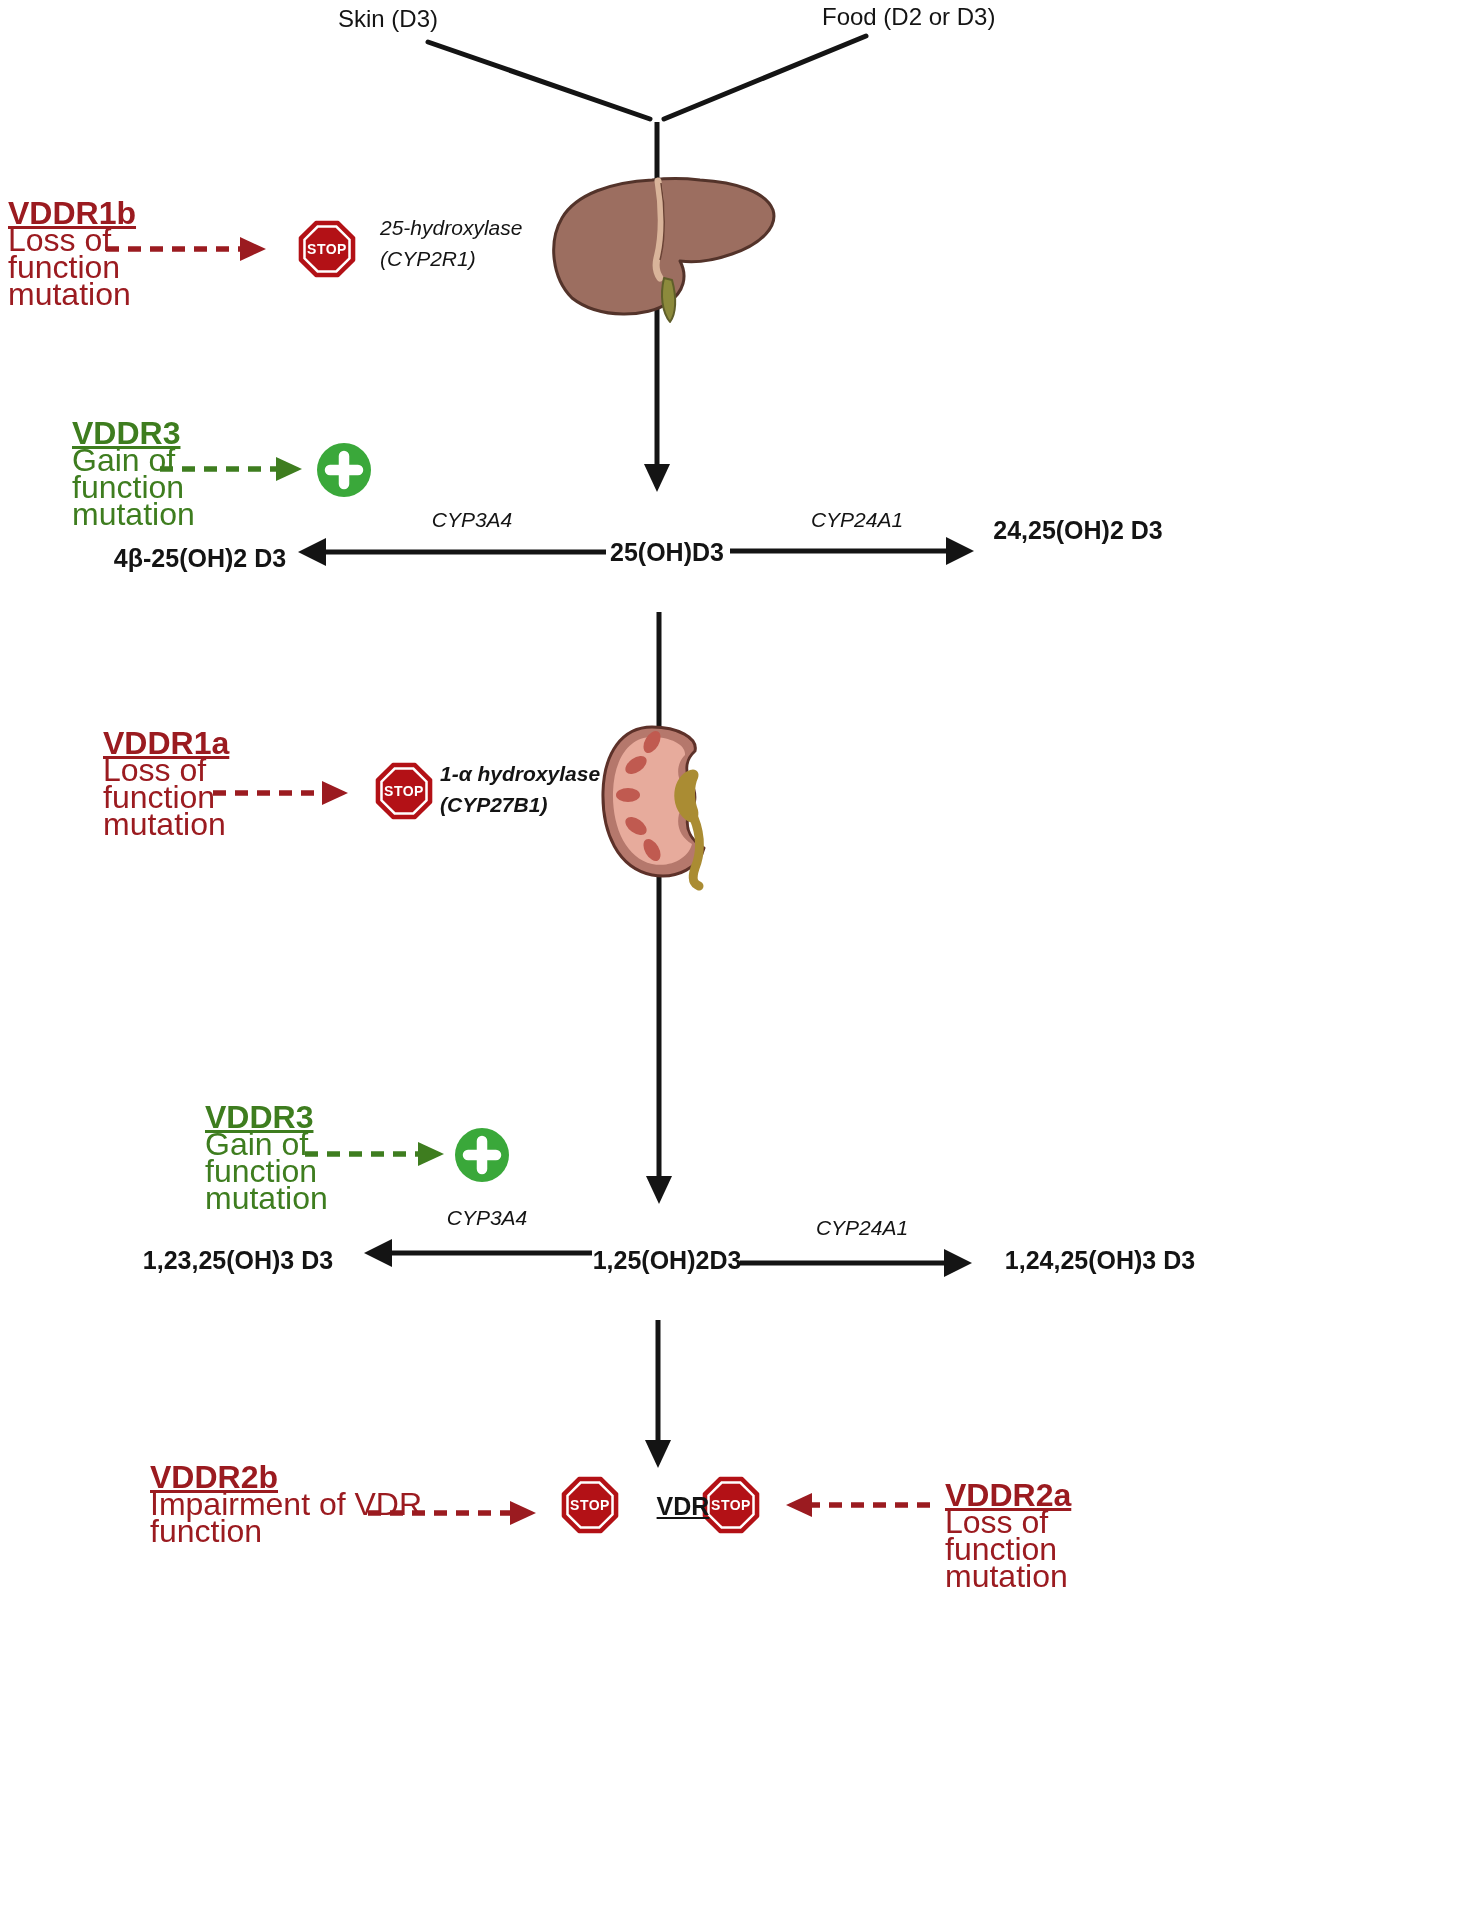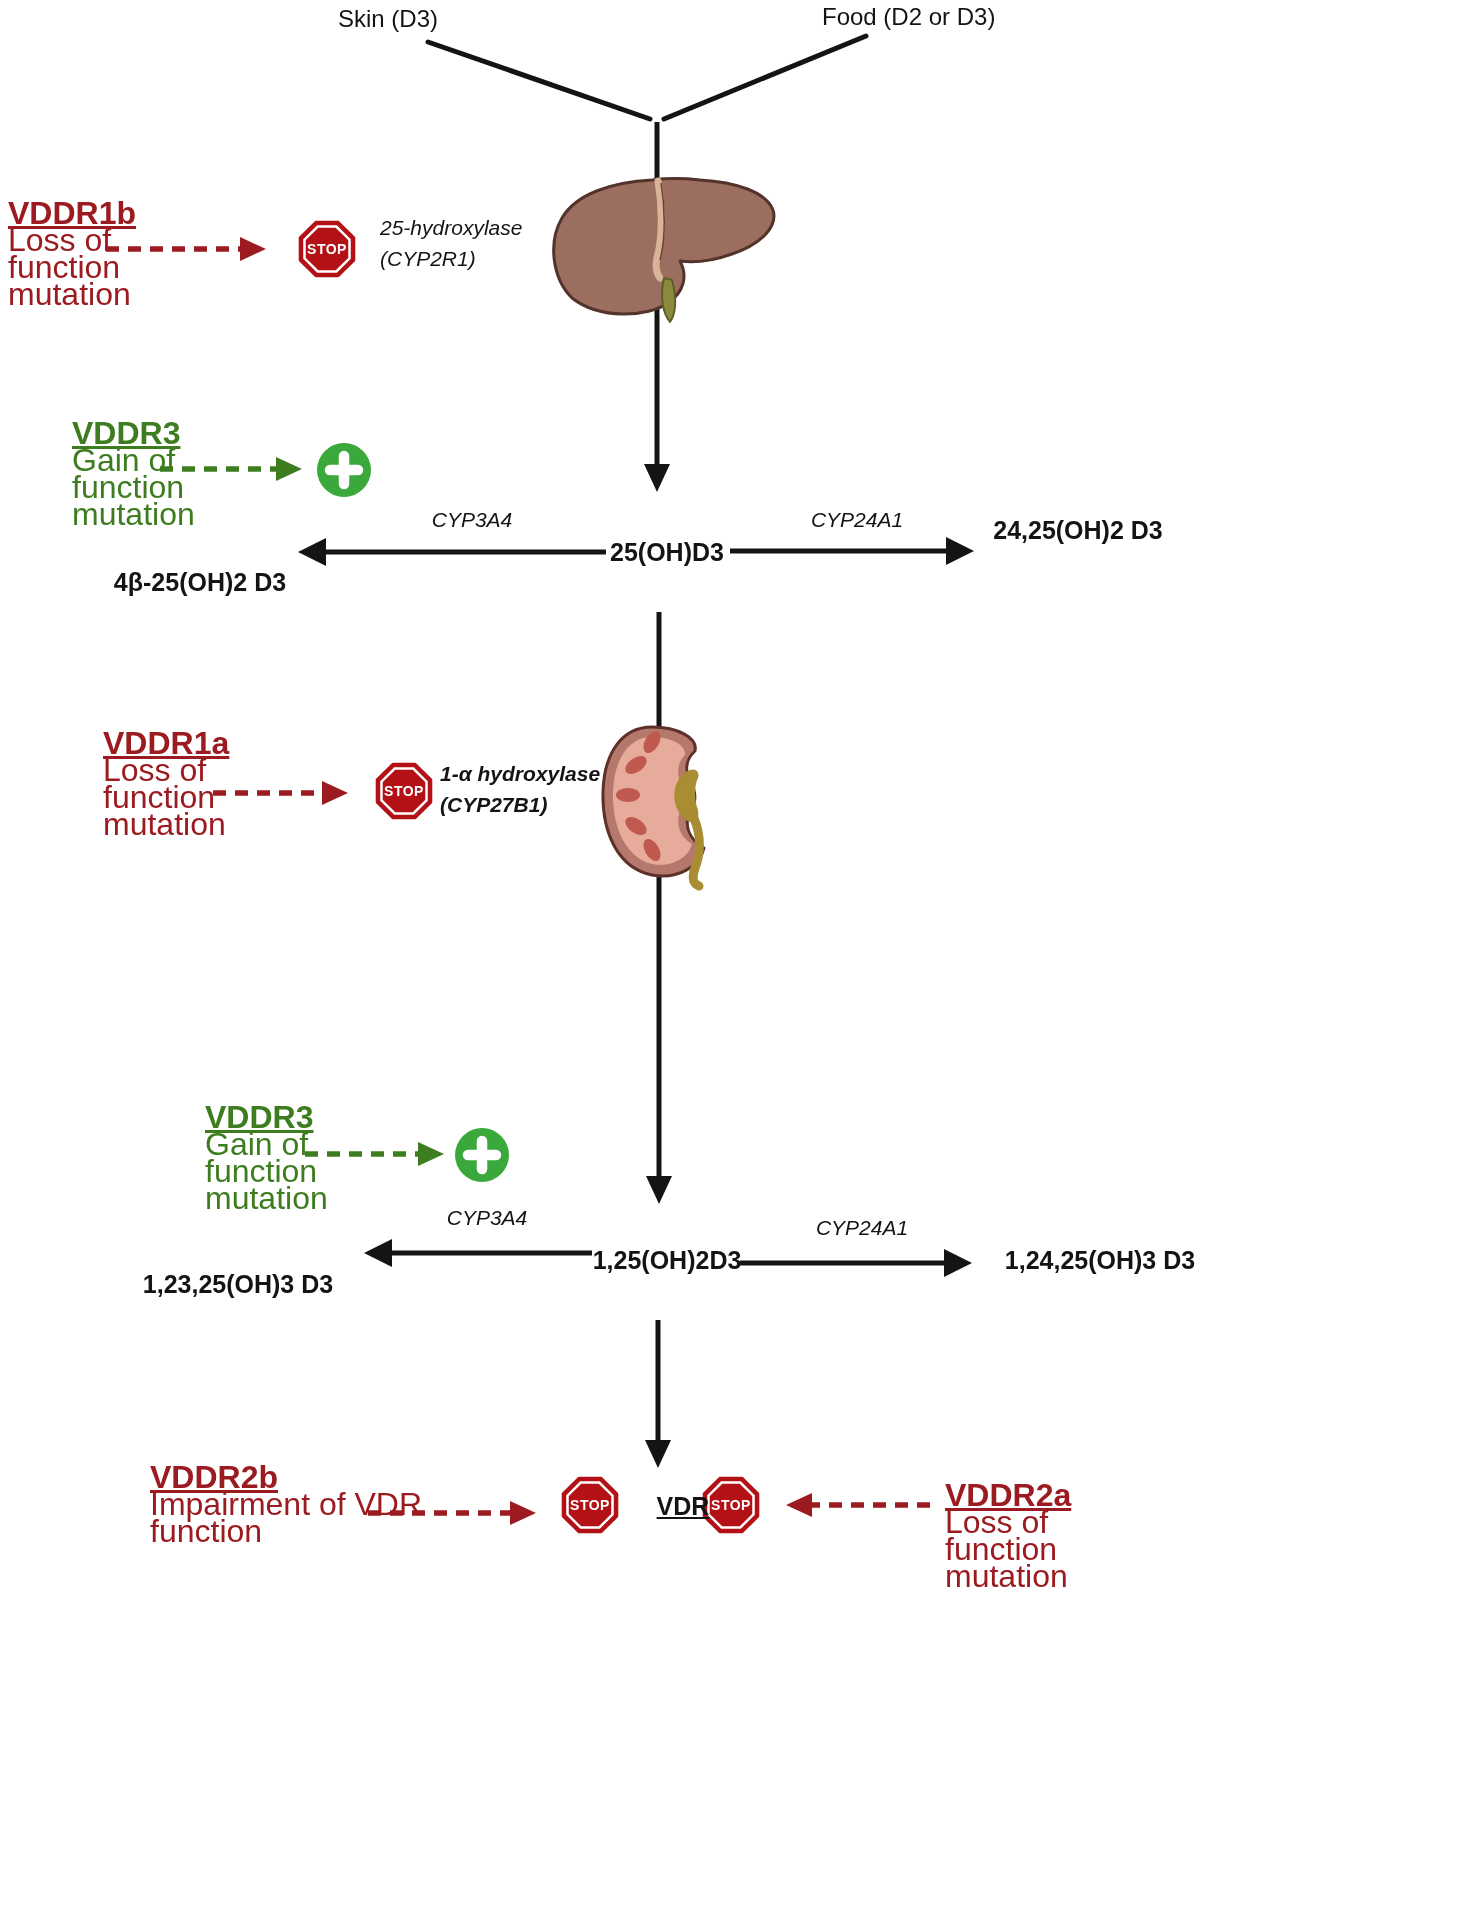--- a/index.html
+++ b/index.html
@@ -181,21 +181,21 @@
   <div class="abs ann ann-green" style="left:72px;top:420px;">
     <div class="ann-title">VDDR3</div>
     <div>Gain of</div>
     <div>function</div>
     <div>mutation</div>
   </div>
 
   <div class="abs enzyme cx" style="left:472px;top:508px;">CYP3A4</div>
   <div class="abs enzyme cx" style="left:857px;top:508px;">CYP24A1</div>
   <div class="abs metabolite cx" style="left:667px;top:538px;">25(OH)D3</div>
-  <div class="abs metabolite cx" style="left:200px;top:568px;text-align:right;">4β-25(OH)2 D3</div>
+  <div class="abs metabolite cx" style="left:200px;top:544px;text-align:right;">4β-25(OH)2 D3</div>
   <div class="abs metabolite cx" style="left:1078px;top:516px;">24,25(OH)2 D3</div>
 
   <div class="abs ann ann-red" style="left:103px;top:730px;">
     <div class="ann-title">VDDR1a</div>
     <div>Loss of</div>
     <div>function</div>
     <div>mutation</div>
   </div>
 
   <div class="abs enzyme" style="left:440px;top:758px;line-height:31px;font-weight:bold;">
@@ -206,21 +206,21 @@
   <div class="abs ann ann-green" style="left:205px;top:1104px;">
     <div class="ann-title">VDDR3</div>
     <div>Gain of</div>
     <div>function</div>
     <div>mutation</div>
   </div>
 
   <div class="abs enzyme cx" style="left:487px;top:1206px;">CYP3A4</div>
   <div class="abs enzyme cx" style="left:862px;top:1216px;">CYP24A1</div>
   <div class="abs metabolite cx" style="left:667px;top:1246px;">1,25(OH)2D3</div>
-  <div class="abs metabolite cx" style="left:238px;top:1246px;margin-top:24px;">1,23,25(OH)3 D3</div>
+  <div class="abs metabolite cx" style="left:238px;top:1246px;">1,23,25(OH)3 D3</div>
   <div class="abs metabolite cx" style="left:1100px;top:1246px;">1,24,25(OH)3 D3</div>
 
   <div class="abs metabolite cx" style="left:683px;top:1492px;text-decoration:underline;">VDR</div>
 
   <div class="abs ann ann-red" style="left:150px;top:1464px;">
     <div class="ann-title">VDDR2b</div>
     <div>Impairment of VDR</div>
     <div>function</div>
   </div>
 

